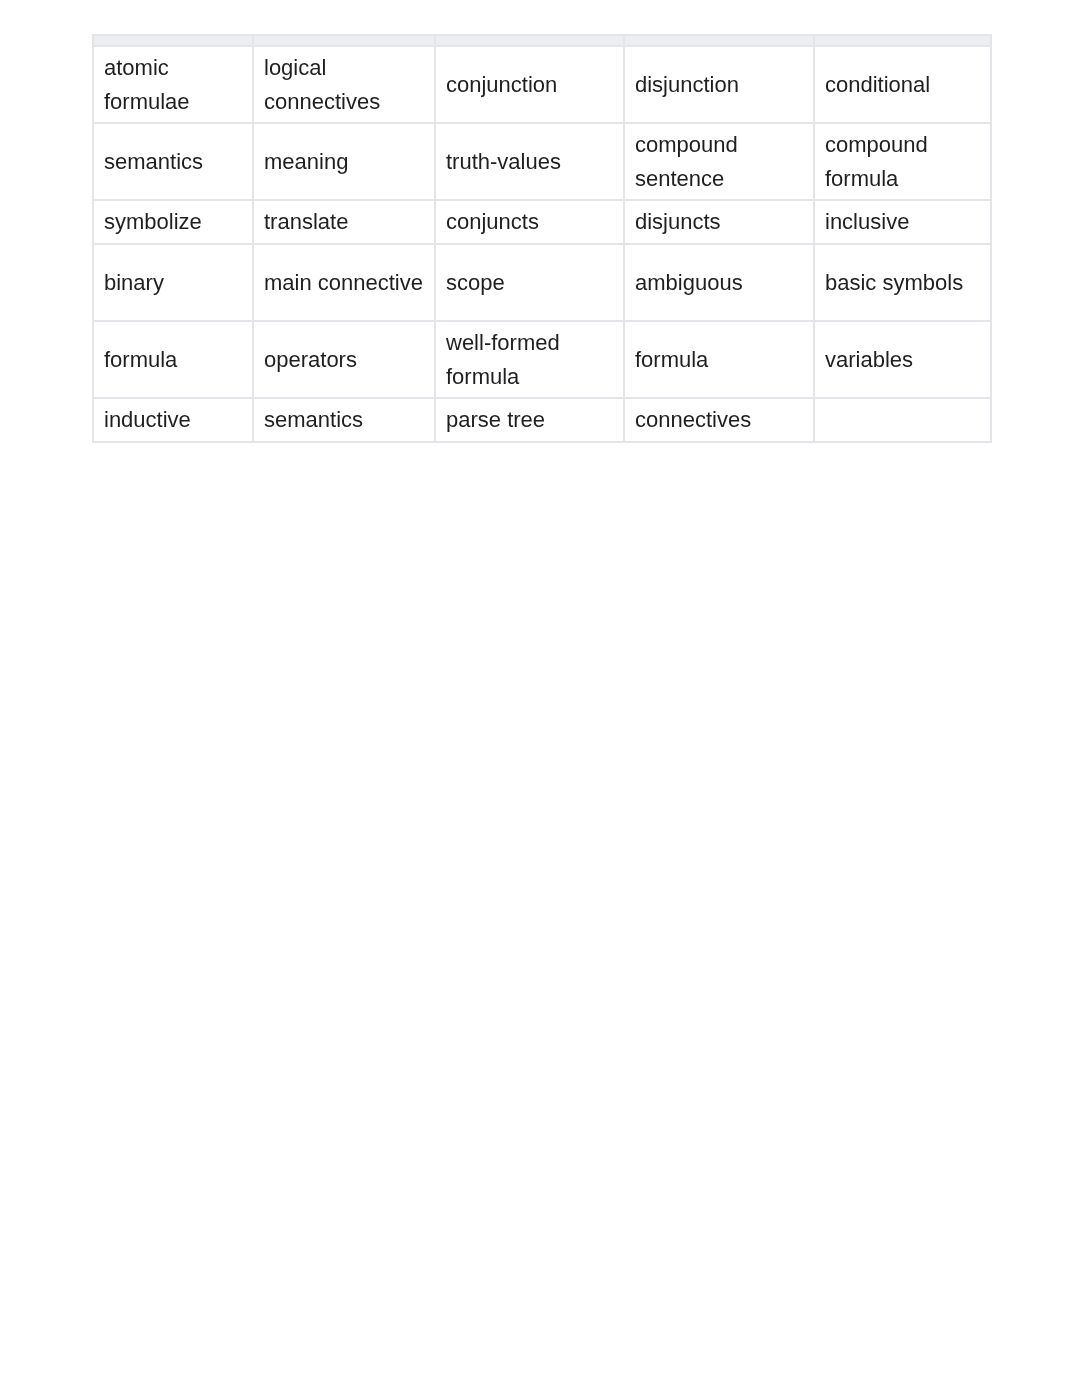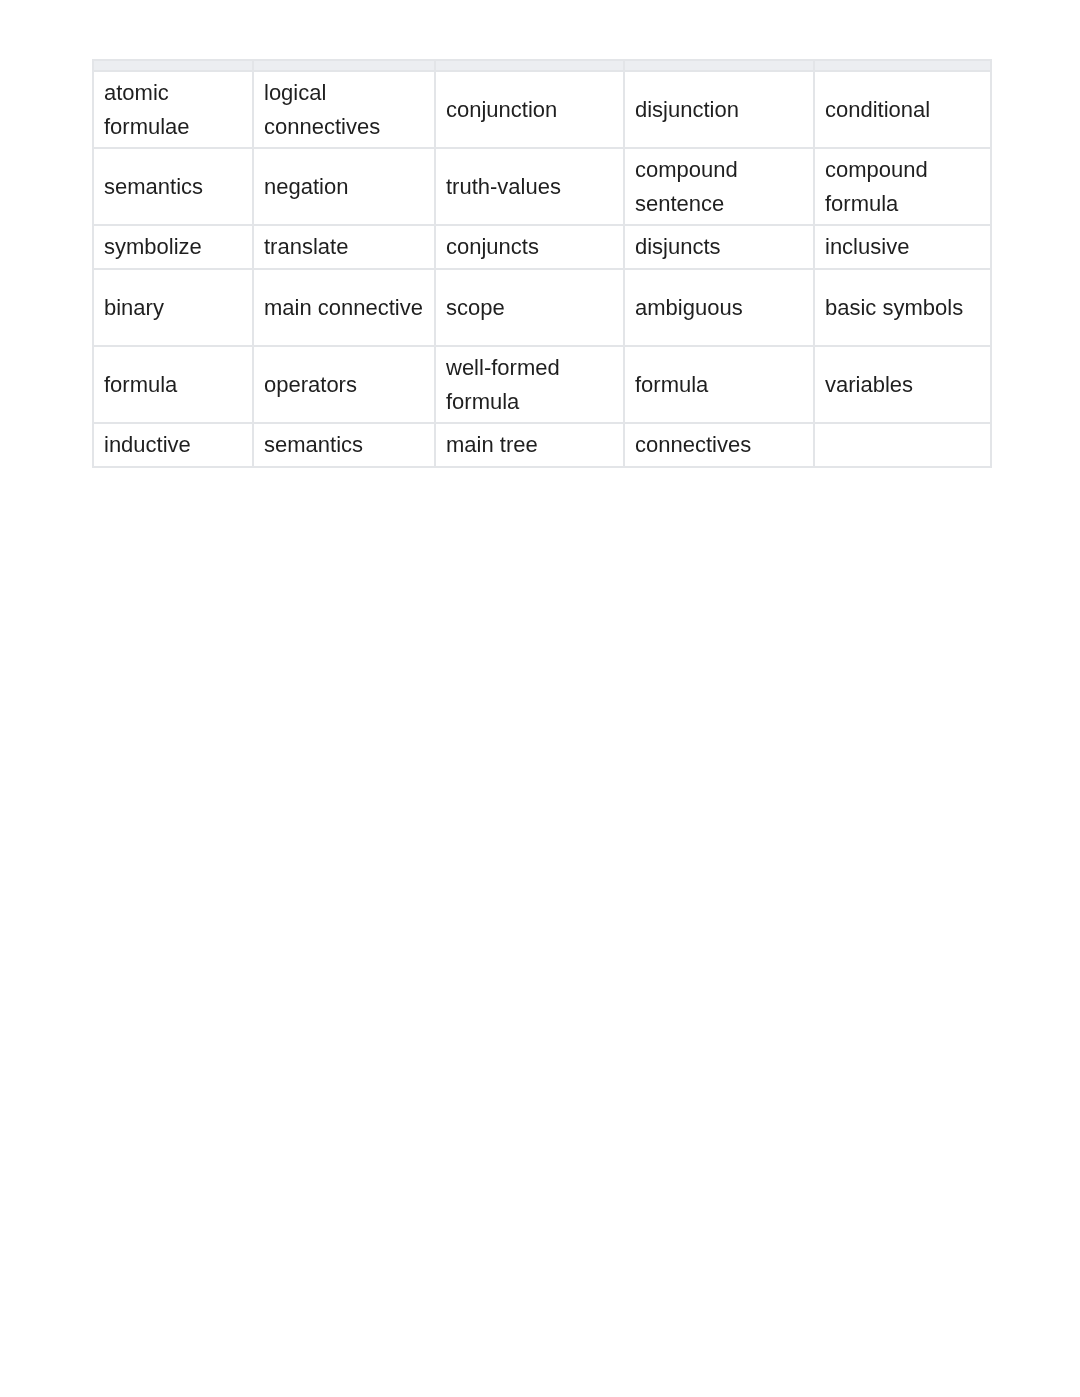--- a/index.html
+++ b/index.html
@@ -1,18 +1,18 @@
 <!DOCTYPE html>
 <html><head>
 <meta charset="utf-8">
 <style>
   html, body { margin: 0; padding: 0; background: #ffffff; }
   body { width: 1080px; height: 1397px; position: relative; font-family: "Liberation Sans", "DejaVu Sans", sans-serif; color: #1f1f1f; }
   table.glossary {
-    position: absolute; left: 92px; top: 59px;
+    position: absolute; left: 92px; top: 34px;
     width: 898px;
     border-collapse: collapse;
     table-layout: fixed;
   }
   table.glossary td, table.glossary th {
     border: 2px solid #e3e5e8;
     padding: 0 10px;
     font-size: 22px;
     line-height: 34px;
     font-weight: normal;
@@ -53,21 +53,21 @@
   <tbody>
     <tr class="tall">
       <td>atomic formulae</td>
       <td>logical connectives</td>
       <td>conjunction</td>
       <td>disjunction</td>
       <td>conditional</td>
     </tr>
     <tr class="tall">
       <td>semantics</td>
-      <td>negation</td>
+      <td>meaning</td>
       <td>truth-values</td>
       <td>compound sentence</td>
       <td>compound formula</td>
     </tr>
     <tr class="short">
       <td>symbolize</td>
       <td>translate</td>
       <td>conjuncts</td>
       <td>disjuncts</td>
       <td>inclusive</td>
@@ -82,18 +82,18 @@
     <tr class="tall">
       <td>formula</td>
       <td>operators</td>
       <td>well-formed formula</td>
       <td>formula</td>
       <td>variables</td>
     </tr>
     <tr class="short">
       <td>inductive</td>
       <td>semantics</td>
-      <td>main tree</td>
+      <td>parse tree</td>
       <td>connectives</td>
       <td></td>
     </tr>
   </tbody>
 </table>
 
 </body></html>

